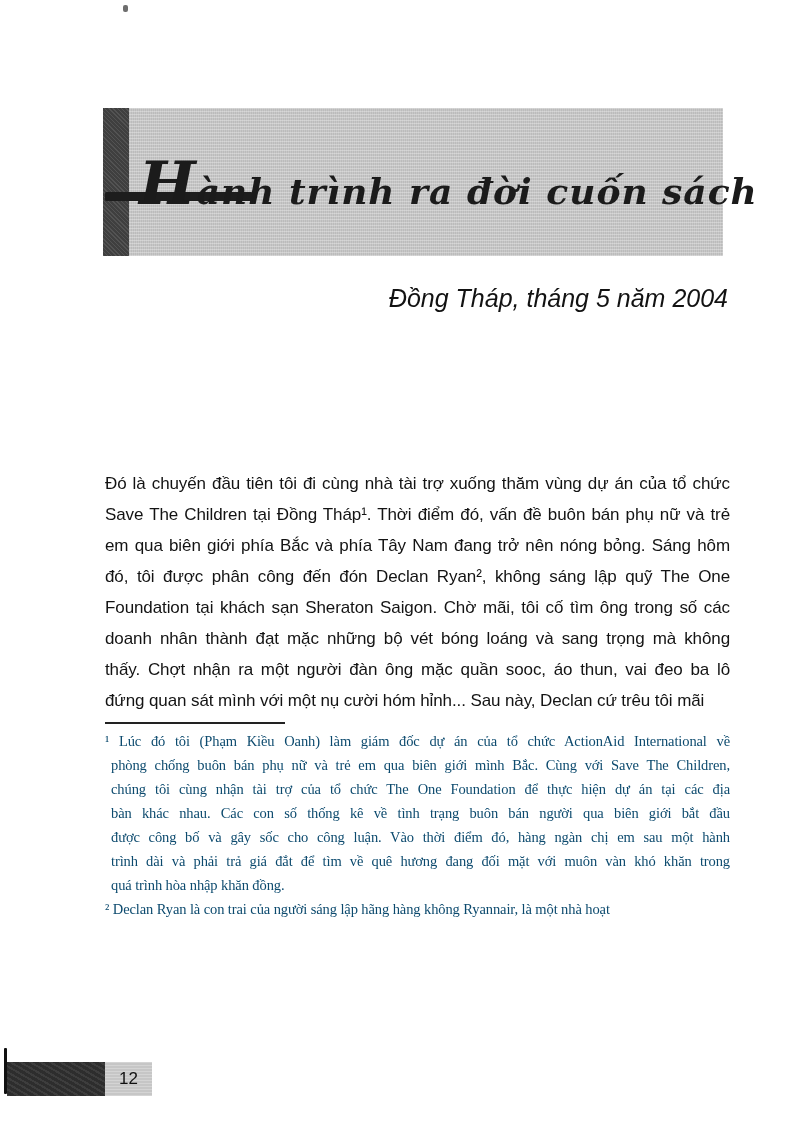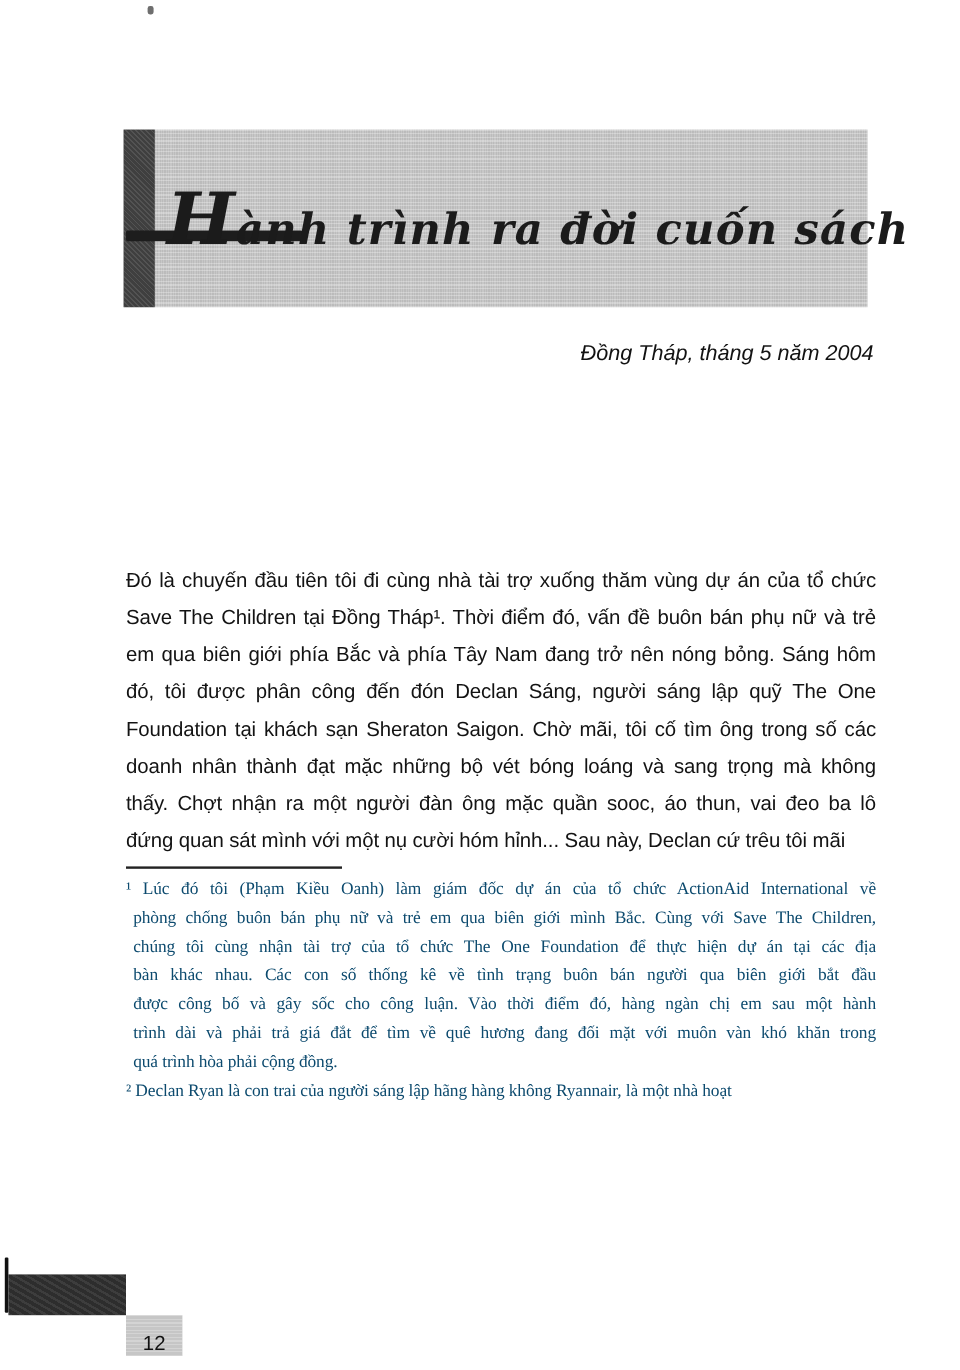--- a/index.html
+++ b/index.html
@@ -52,21 +52,21 @@
     letter-spacing: 1px;
     color: #1b1b1b;
     white-space: nowrap;
   }
   .banner-title::first-letter { font-size: 60px; }
 
   
   .dateline {
     position: absolute; right: 72px; top: 284px;
     font-style: italic;
-    font-size: 18px;
+    font-size: 25px;
     color: #121212;
   }
 
   
   .bodytext {
     position: absolute; left: 105px; top: 468px;
     width: 625px;
   }
   .para {
     font-size: 17px;
@@ -106,24 +106,23 @@
     position: absolute; left: 7px; top: 1062px;
     width: 98px; height: 34px;
     background-color: #2d2d2d;
     background-image: repeating-linear-gradient(30deg, rgba(255,255,255,.08) 0 2px, transparent 2px 5px);
   }
   .footer-light {
     position: absolute; left: 105px; top: 1062px;
     width: 47px; height: 34px;
     background-color: #c6c6c6;
     background-image: repeating-linear-gradient(0deg, rgba(255,255,255,.25) 0 1px, transparent 1px 3px);
-    display: flex; align-items: flex-end; justify-content: center;
+    display: flex; align-items: center; justify-content: center;
     font-size: 17px;
     color: #111111;
-    margin-top: 34px;
   }
 </style>
 </head>
 <body>
 
 <div class="page">
 
   <div class="scan-dot"></div>
 
   <div class="banner">
@@ -133,39 +132,39 @@
   </div>
 
   <div class="dateline">Đồng Tháp, tháng 5 năm 2004</div>
 
   <div class="bodytext">
 
     <div class="para end-left">
         <div class="line">Đó là chuyến đầu tiên tôi đi cùng nhà tài trợ xuống thăm vùng dự án của tổ chức</div>
         <div class="line">Save The Children tại Đồng Tháp¹. Thời điểm đó, vấn đề buôn bán phụ nữ và trẻ</div>
         <div class="line">em qua biên giới phía Bắc và phía Tây Nam đang trở nên nóng bỏng. Sáng hôm</div>
-        <div class="line">đó, tôi được phân công đến đón Declan Sáng, người sáng lập quỹ The One</div>
+        <div class="line">đó, tôi được phân công đến đón Declan Ryan², không sáng lập quỹ The One</div>
         <div class="line">Foundation tại khách sạn Sheraton Saigon. Chờ mãi, tôi cố tìm ông trong số các</div>
         <div class="line">doanh nhân thành đạt mặc những bộ vét bóng loáng và sang trọng mà không</div>
         <div class="line">thấy. Chợt nhận ra một người đàn ông mặc quần sooc, áo thun, vai đeo ba lô</div>
         <div class="line">đứng quan sát mình với một nụ cười hóm hỉnh... Sau này, Declan cứ trêu tôi mãi</div>
       </div>
 
 
     <div class="fnrule"></div>
 
     <div class="footnotes">
       <div class="fn">
           <div class="line">¹ Lúc đó tôi (Phạm Kiều Oanh) làm giám đốc dự án của tổ chức ActionAid International về</div>
           <div class="line">phòng chống buôn bán phụ nữ và trẻ em qua biên giới mình Bắc. Cùng với Save The Children,</div>
           <div class="line">chúng tôi cùng nhận tài trợ của tổ chức The One Foundation để thực hiện dự án tại các địa</div>
           <div class="line">bàn khác nhau. Các con số thống kê về tình trạng buôn bán người qua biên giới bắt đầu</div>
           <div class="line">được công bố và gây sốc cho công luận. Vào thời điểm đó, hàng ngàn chị em sau một hành</div>
           <div class="line">trình dài và phải trả giá đắt để tìm về quê hương đang đối mặt với muôn vàn khó khăn trong</div>
-          <div class="line">quá trình hòa phải cộng đồng.</div>
+          <div class="line">quá trình hòa nhập khăn đồng.</div>
         </div>
       <div class="fn">
           <div class="line">² Declan Ryan là con trai của người sáng lập hãng hàng không Ryannair, là một nhà hoạt</div>
         </div>
     </div>
 
   </div>
 
   <div class="edge-line"></div>
   <div class="footer-dark"></div>

